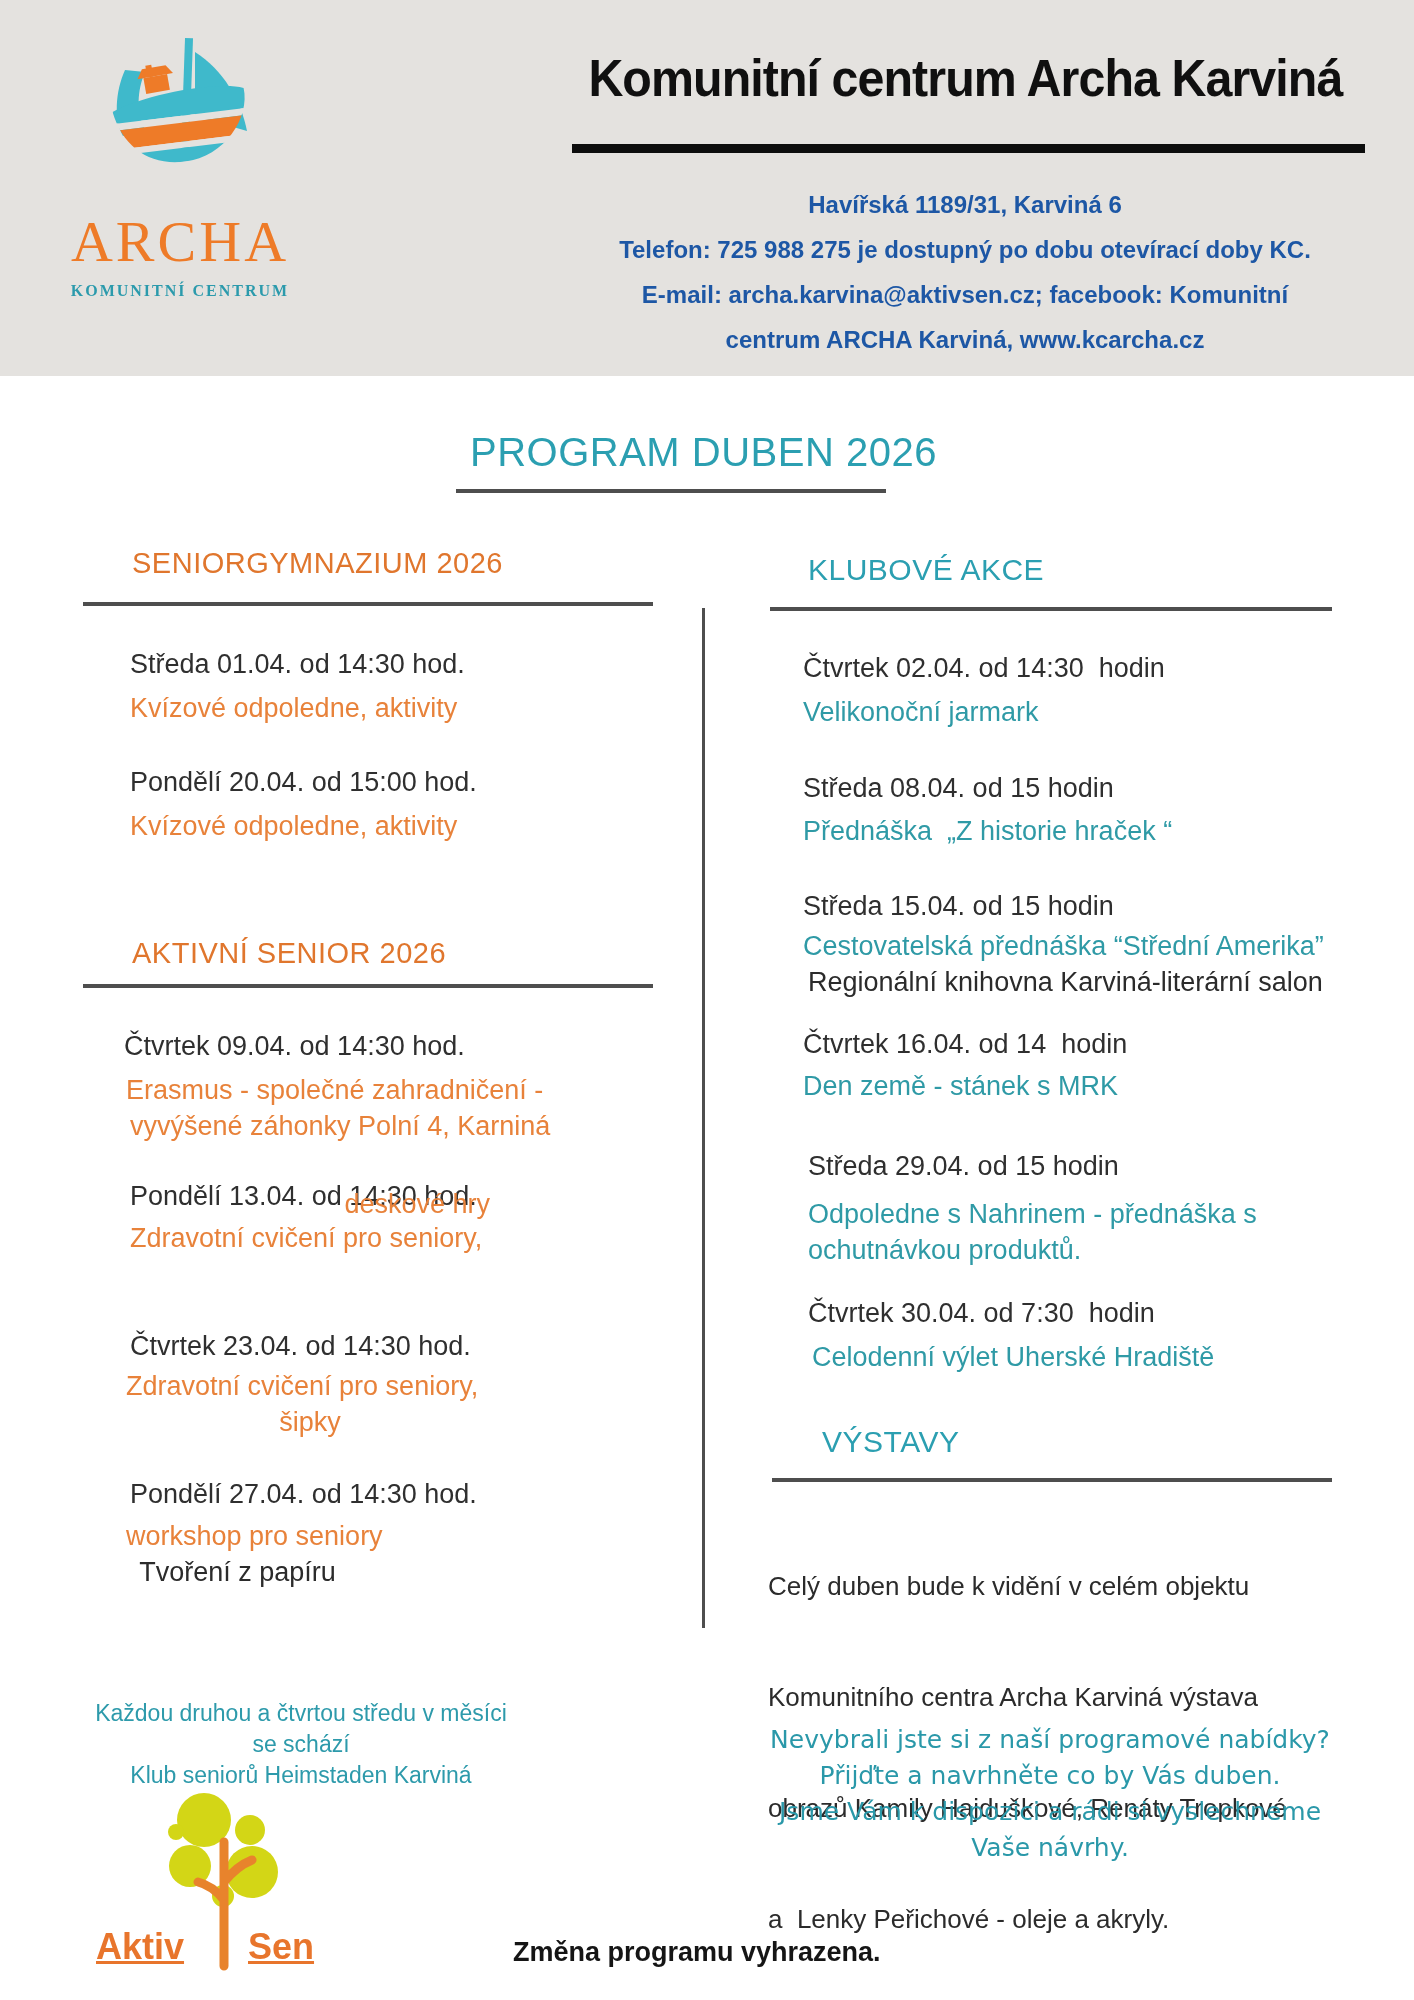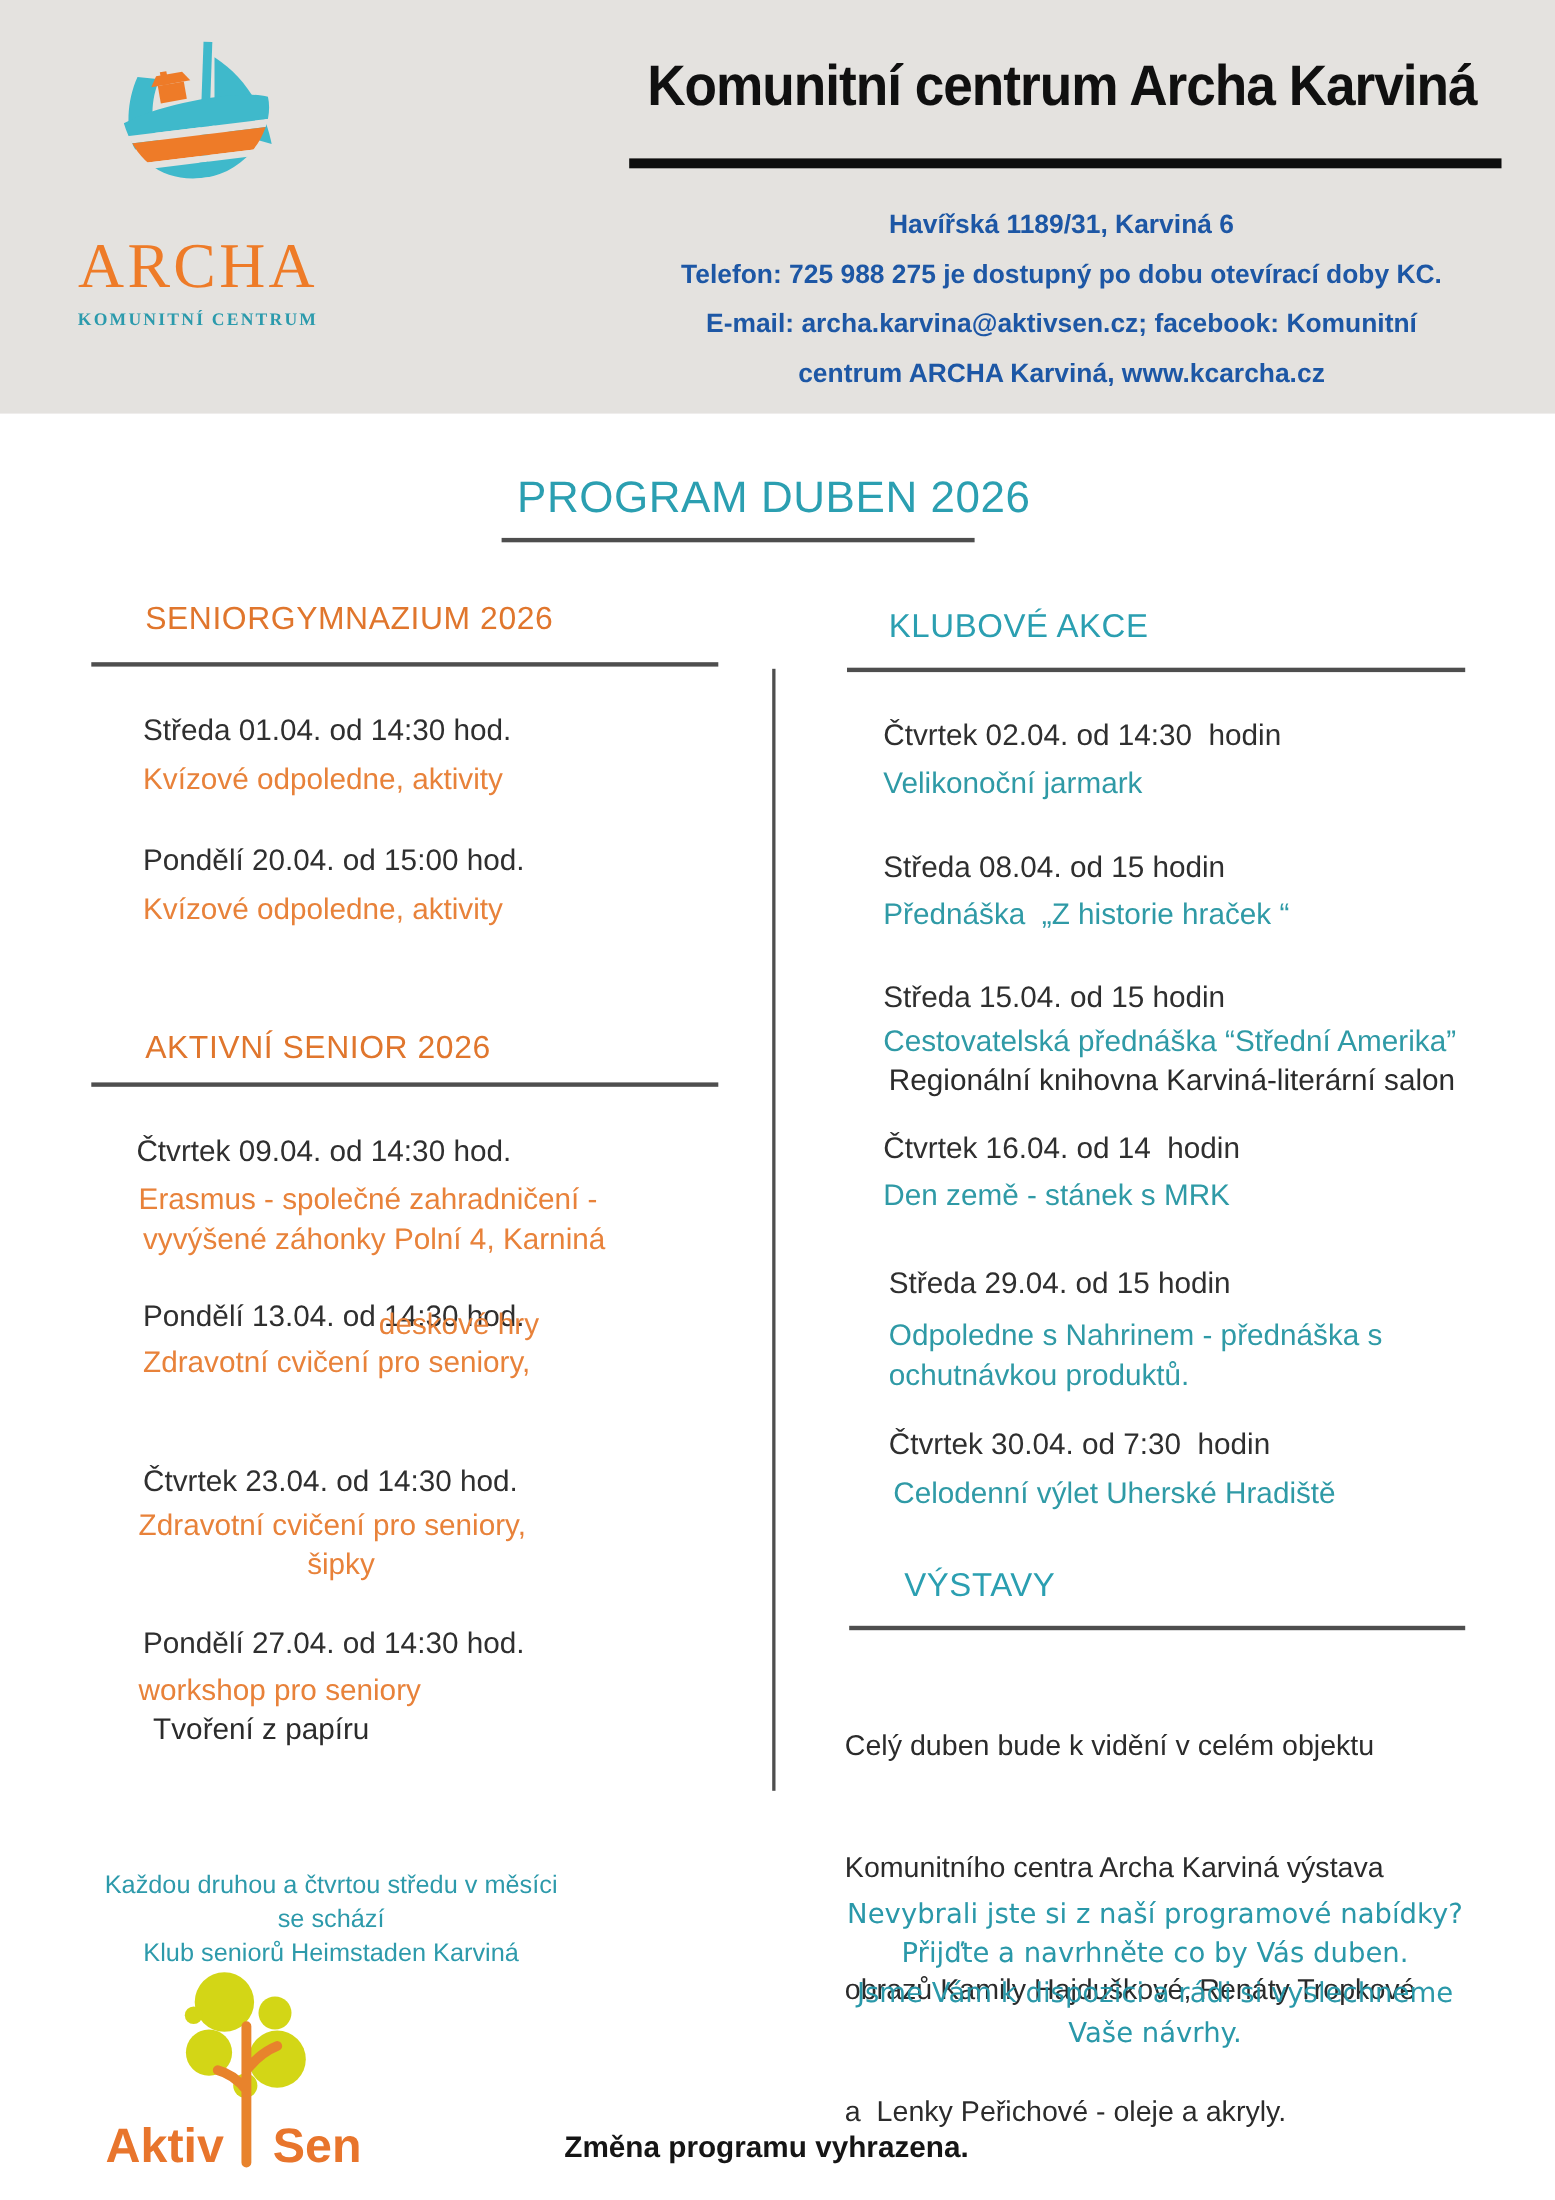--- a/index.html
+++ b/index.html
@@ -25,21 +25,21 @@
   .vrule{background:#4e4e4e;width:3px;}
   .date{font-size:27px;color:#2f2f2f;}
   .d-orange{font-size:27px;color:#e8823a;}
   .d-teal{font-size:27px;color:#2f9aa6;}
   .d-dark{font-size:27px;color:#2b2b2b;}
   .club-note{font-size:23px;color:#2d9aab;text-align:center;line-height:31px;margin-top:48px;}
   .para-dark{font-size:26px;color:#2b2b2b;line-height:37px;}
   .invite{font-family:"DejaVu Sans",sans-serif;font-size:25px;color:#2a98a9;
           text-align:center;line-height:36px;}
   .footer-note{font-size:27px;color:#151515;}
-  .aktiv-txt{font-size:44px;font-weight:700;color:#e8752c;letter-spacing:0px;}
+  .aktiv-txt{font-size:36px;font-weight:700;color:#e8752c;letter-spacing:0px;text-decoration:underline;}
 </style>
 </head>
 <body>
 
 <div class="page">
 
   <div class="abs masthead" style="left:0;top:0;width:1414px;height:376px;"></div>
 
   <svg class="abs" style="left:105px;top:36px;" width="150" height="140" viewBox="0 0 150 140">
     <g fill="#3fb9cb">

